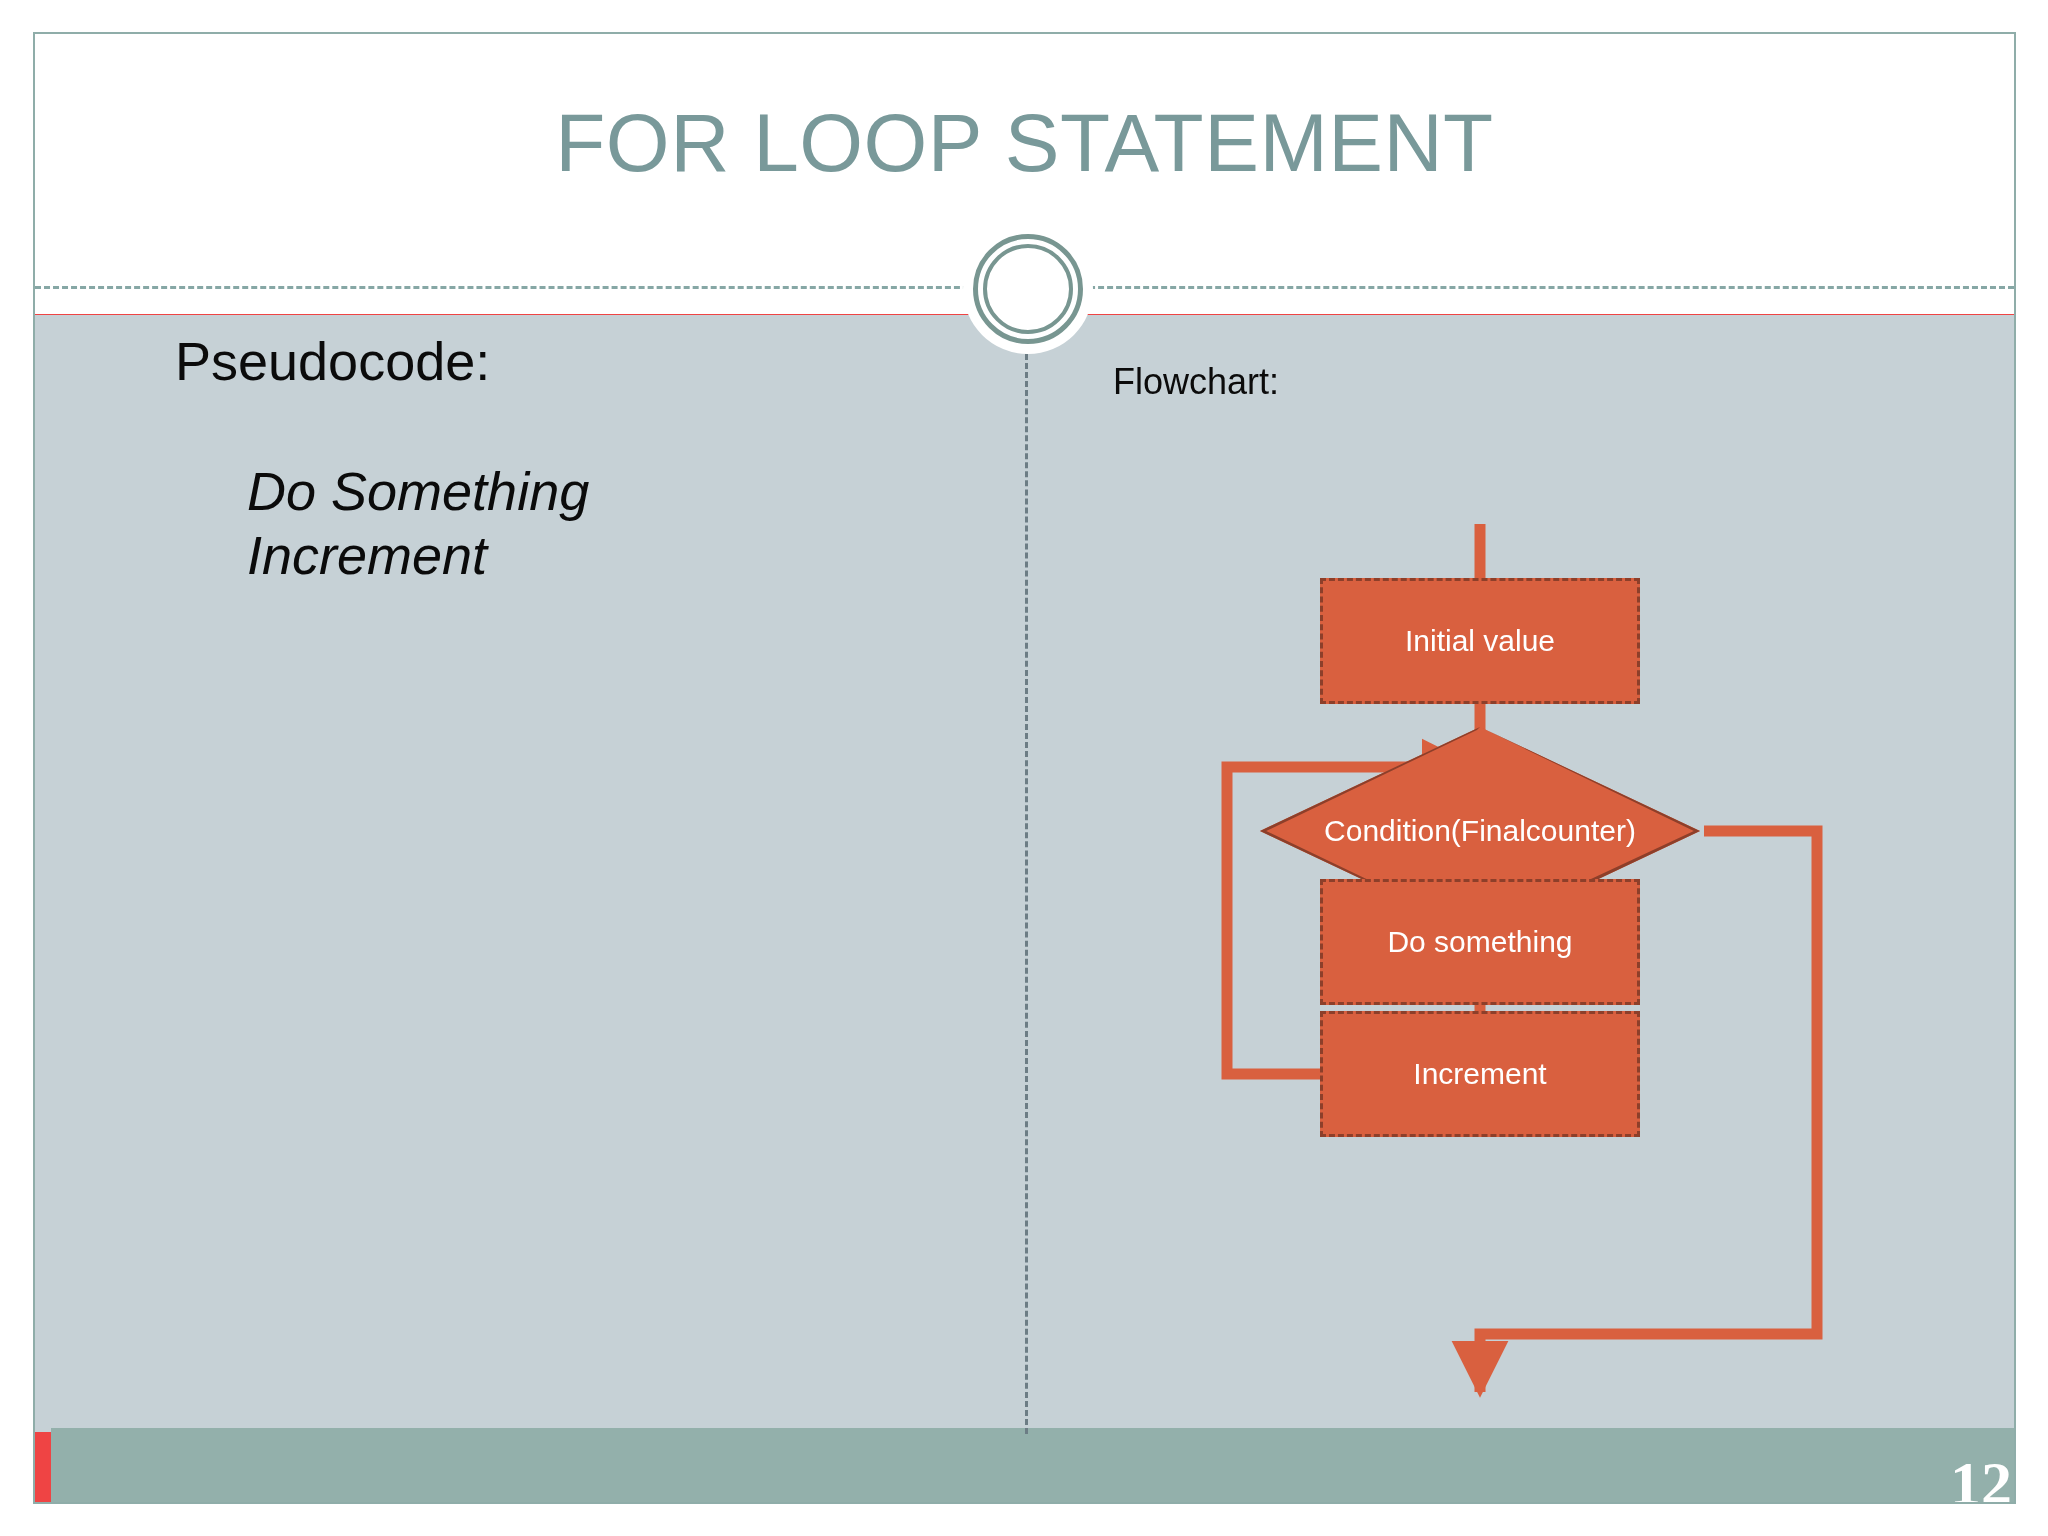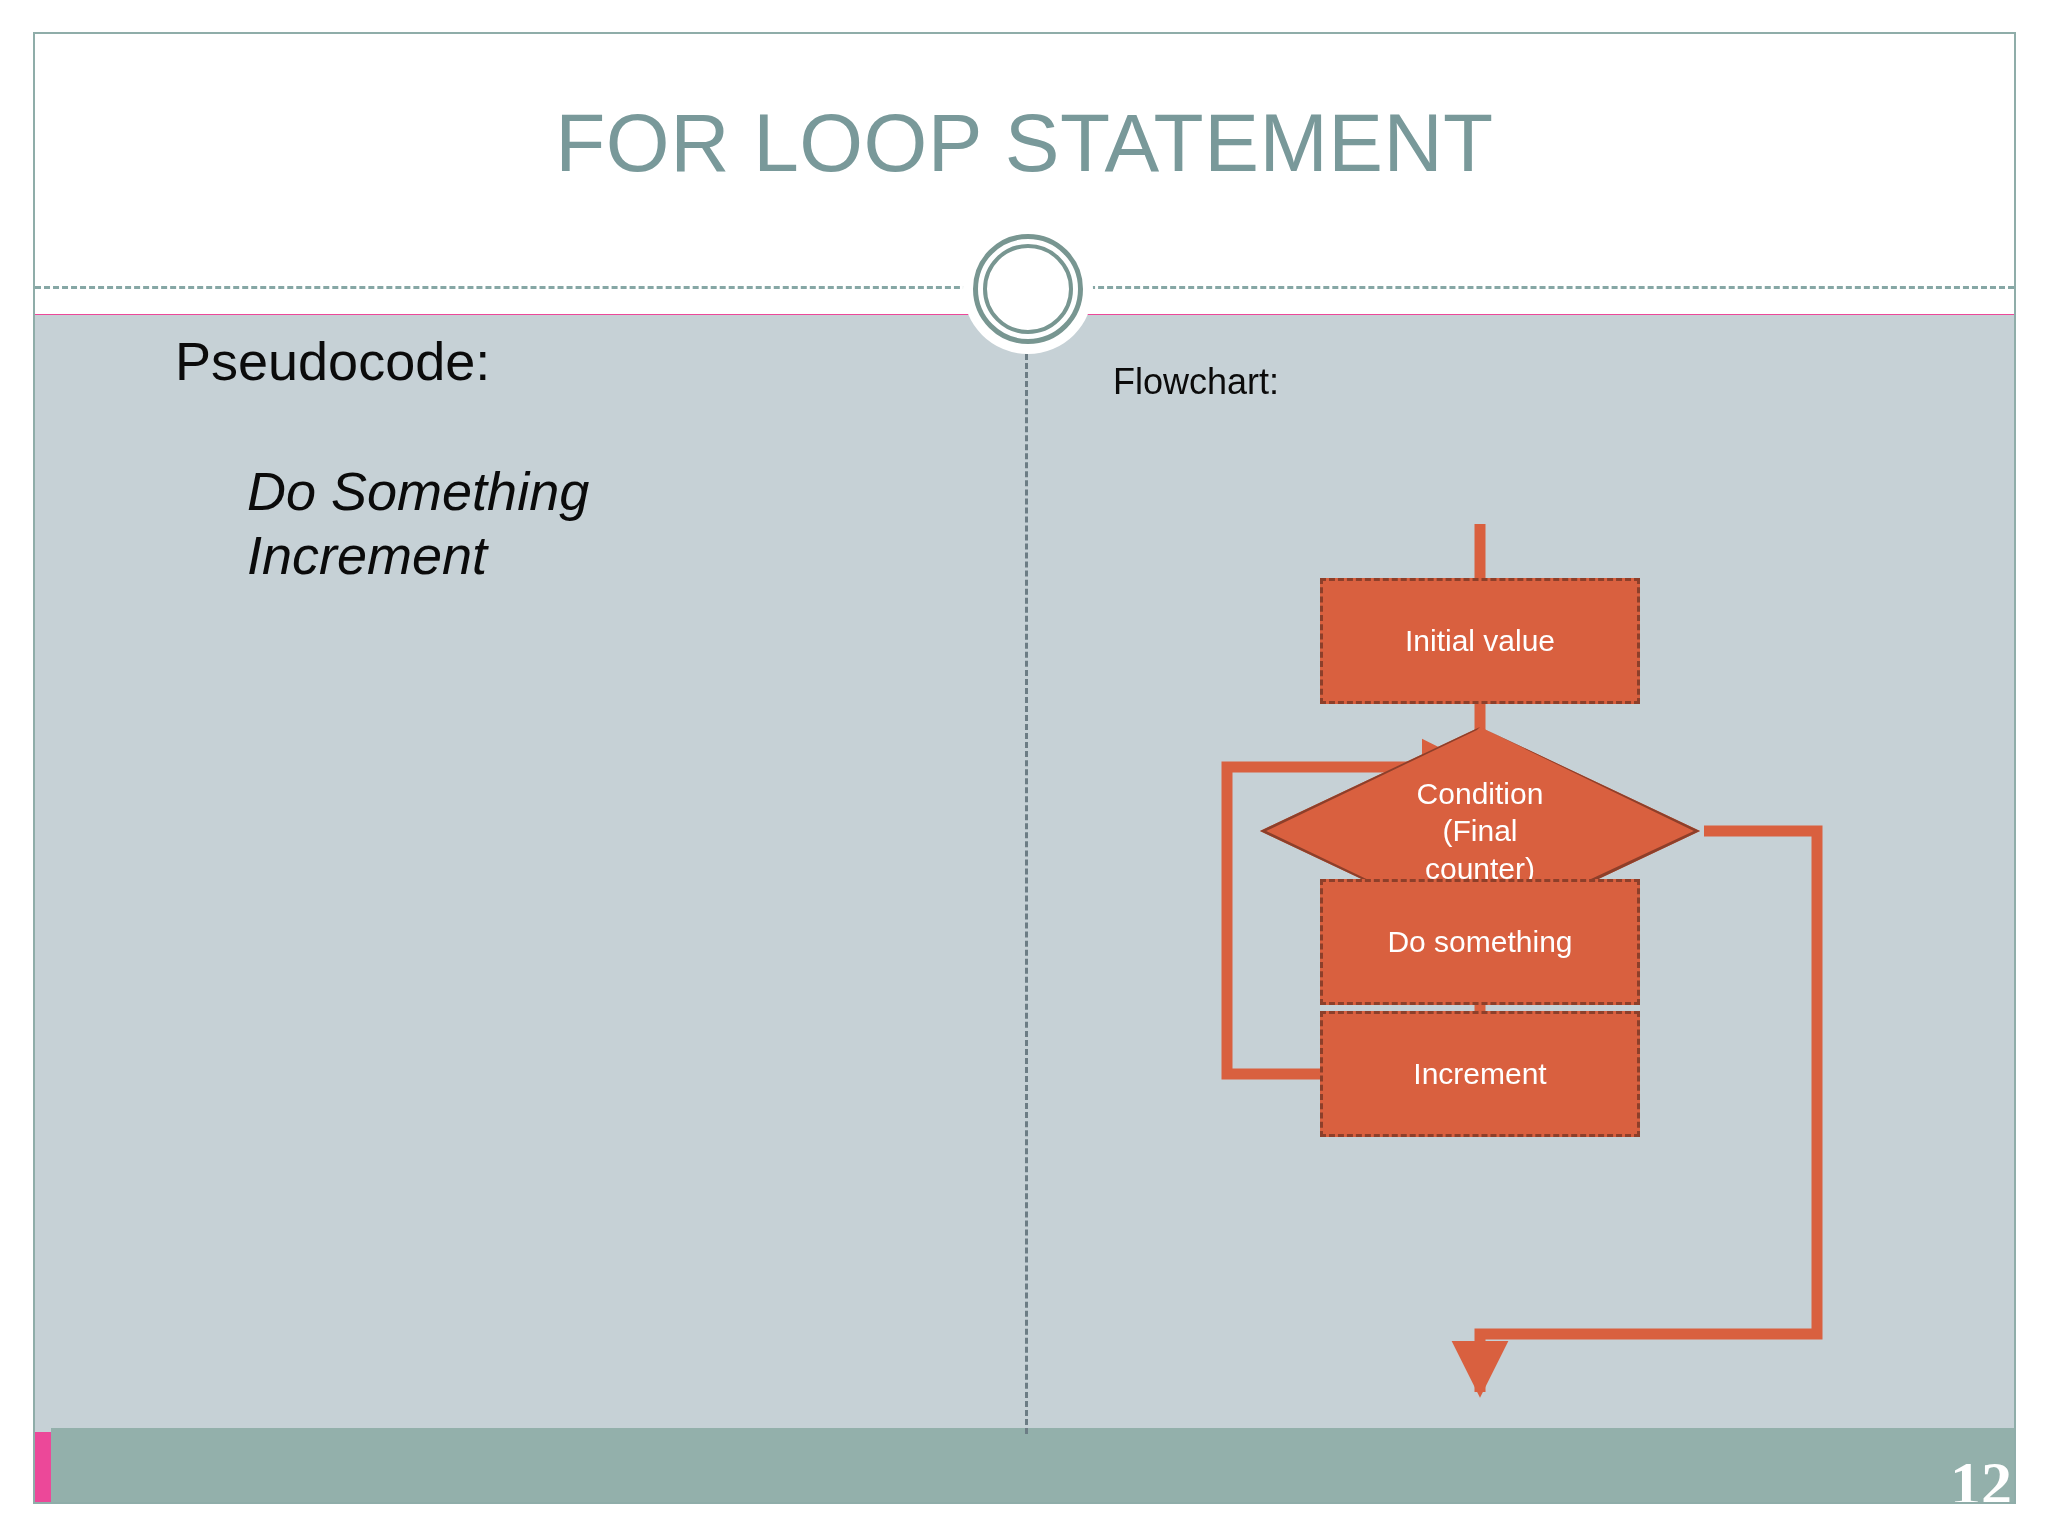--- a/index.html
+++ b/index.html
@@ -14,21 +14,21 @@
     overflow: hidden;
   }
 
   
   #slide {
     position: absolute;
     left: 33px;
     top: 32px;
     width: 1983px;
     height: 1472px;
-    background: #ec4899;
+    background: #ef4444;
     border: 2px solid #8fada9;
     box-sizing: border-box;
     overflow: hidden;
   }
 
   
   #title-band {
     position: absolute;
     left: 0;
     top: 0;
@@ -229,21 +229,21 @@
     clip-path: polygon(
       50% 0%, 100% 50%, 50% 100%, 0% 50%,
       50% 0%,
       49.3% 1.4%, 1.4% 50%, 49.3% 98.6%, 98.6% 50%, 50% 0%
     );
   }
   #node-condition .diamond-label {
     position: absolute;
     inset: 0;
     display: flex;
-    flex-direction: column;
+    flex-direction: row;
     align-items: center;
     justify-content: center;
     color: #ffffff;
     font-size: 30px;
     line-height: 1.25;
     text-align: center;
   }
 </style>
 </head>
 <body>

